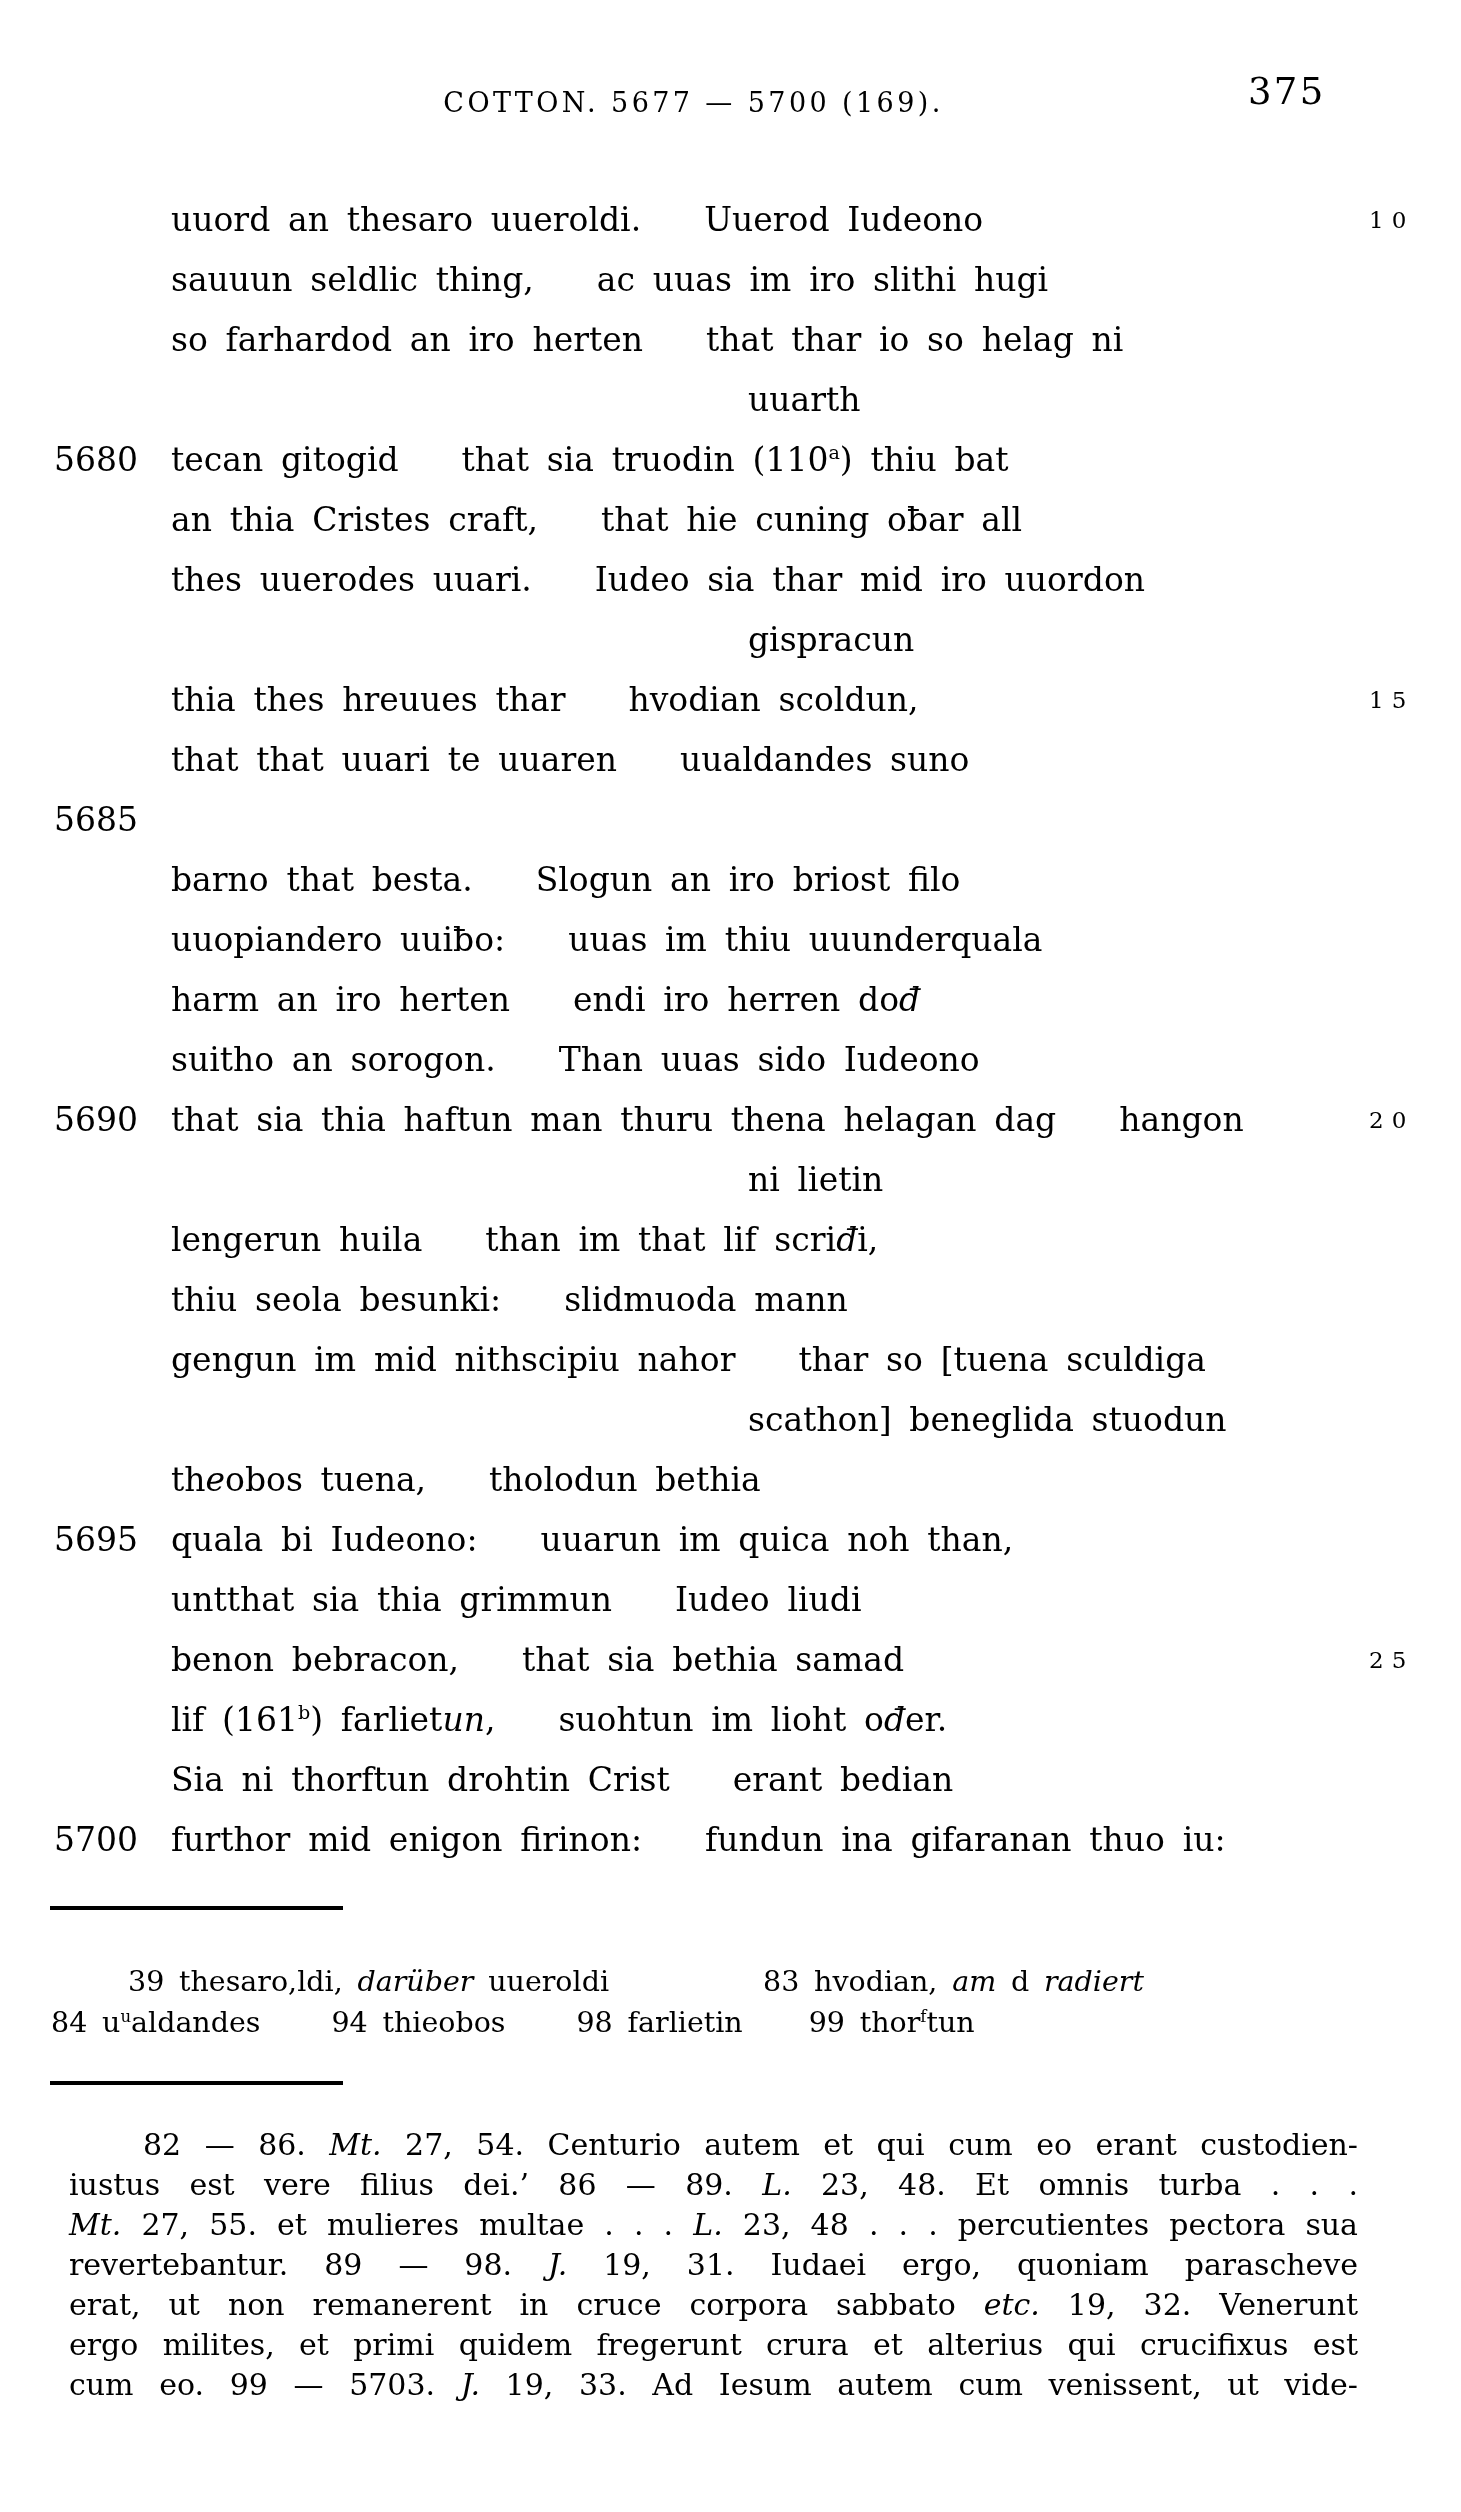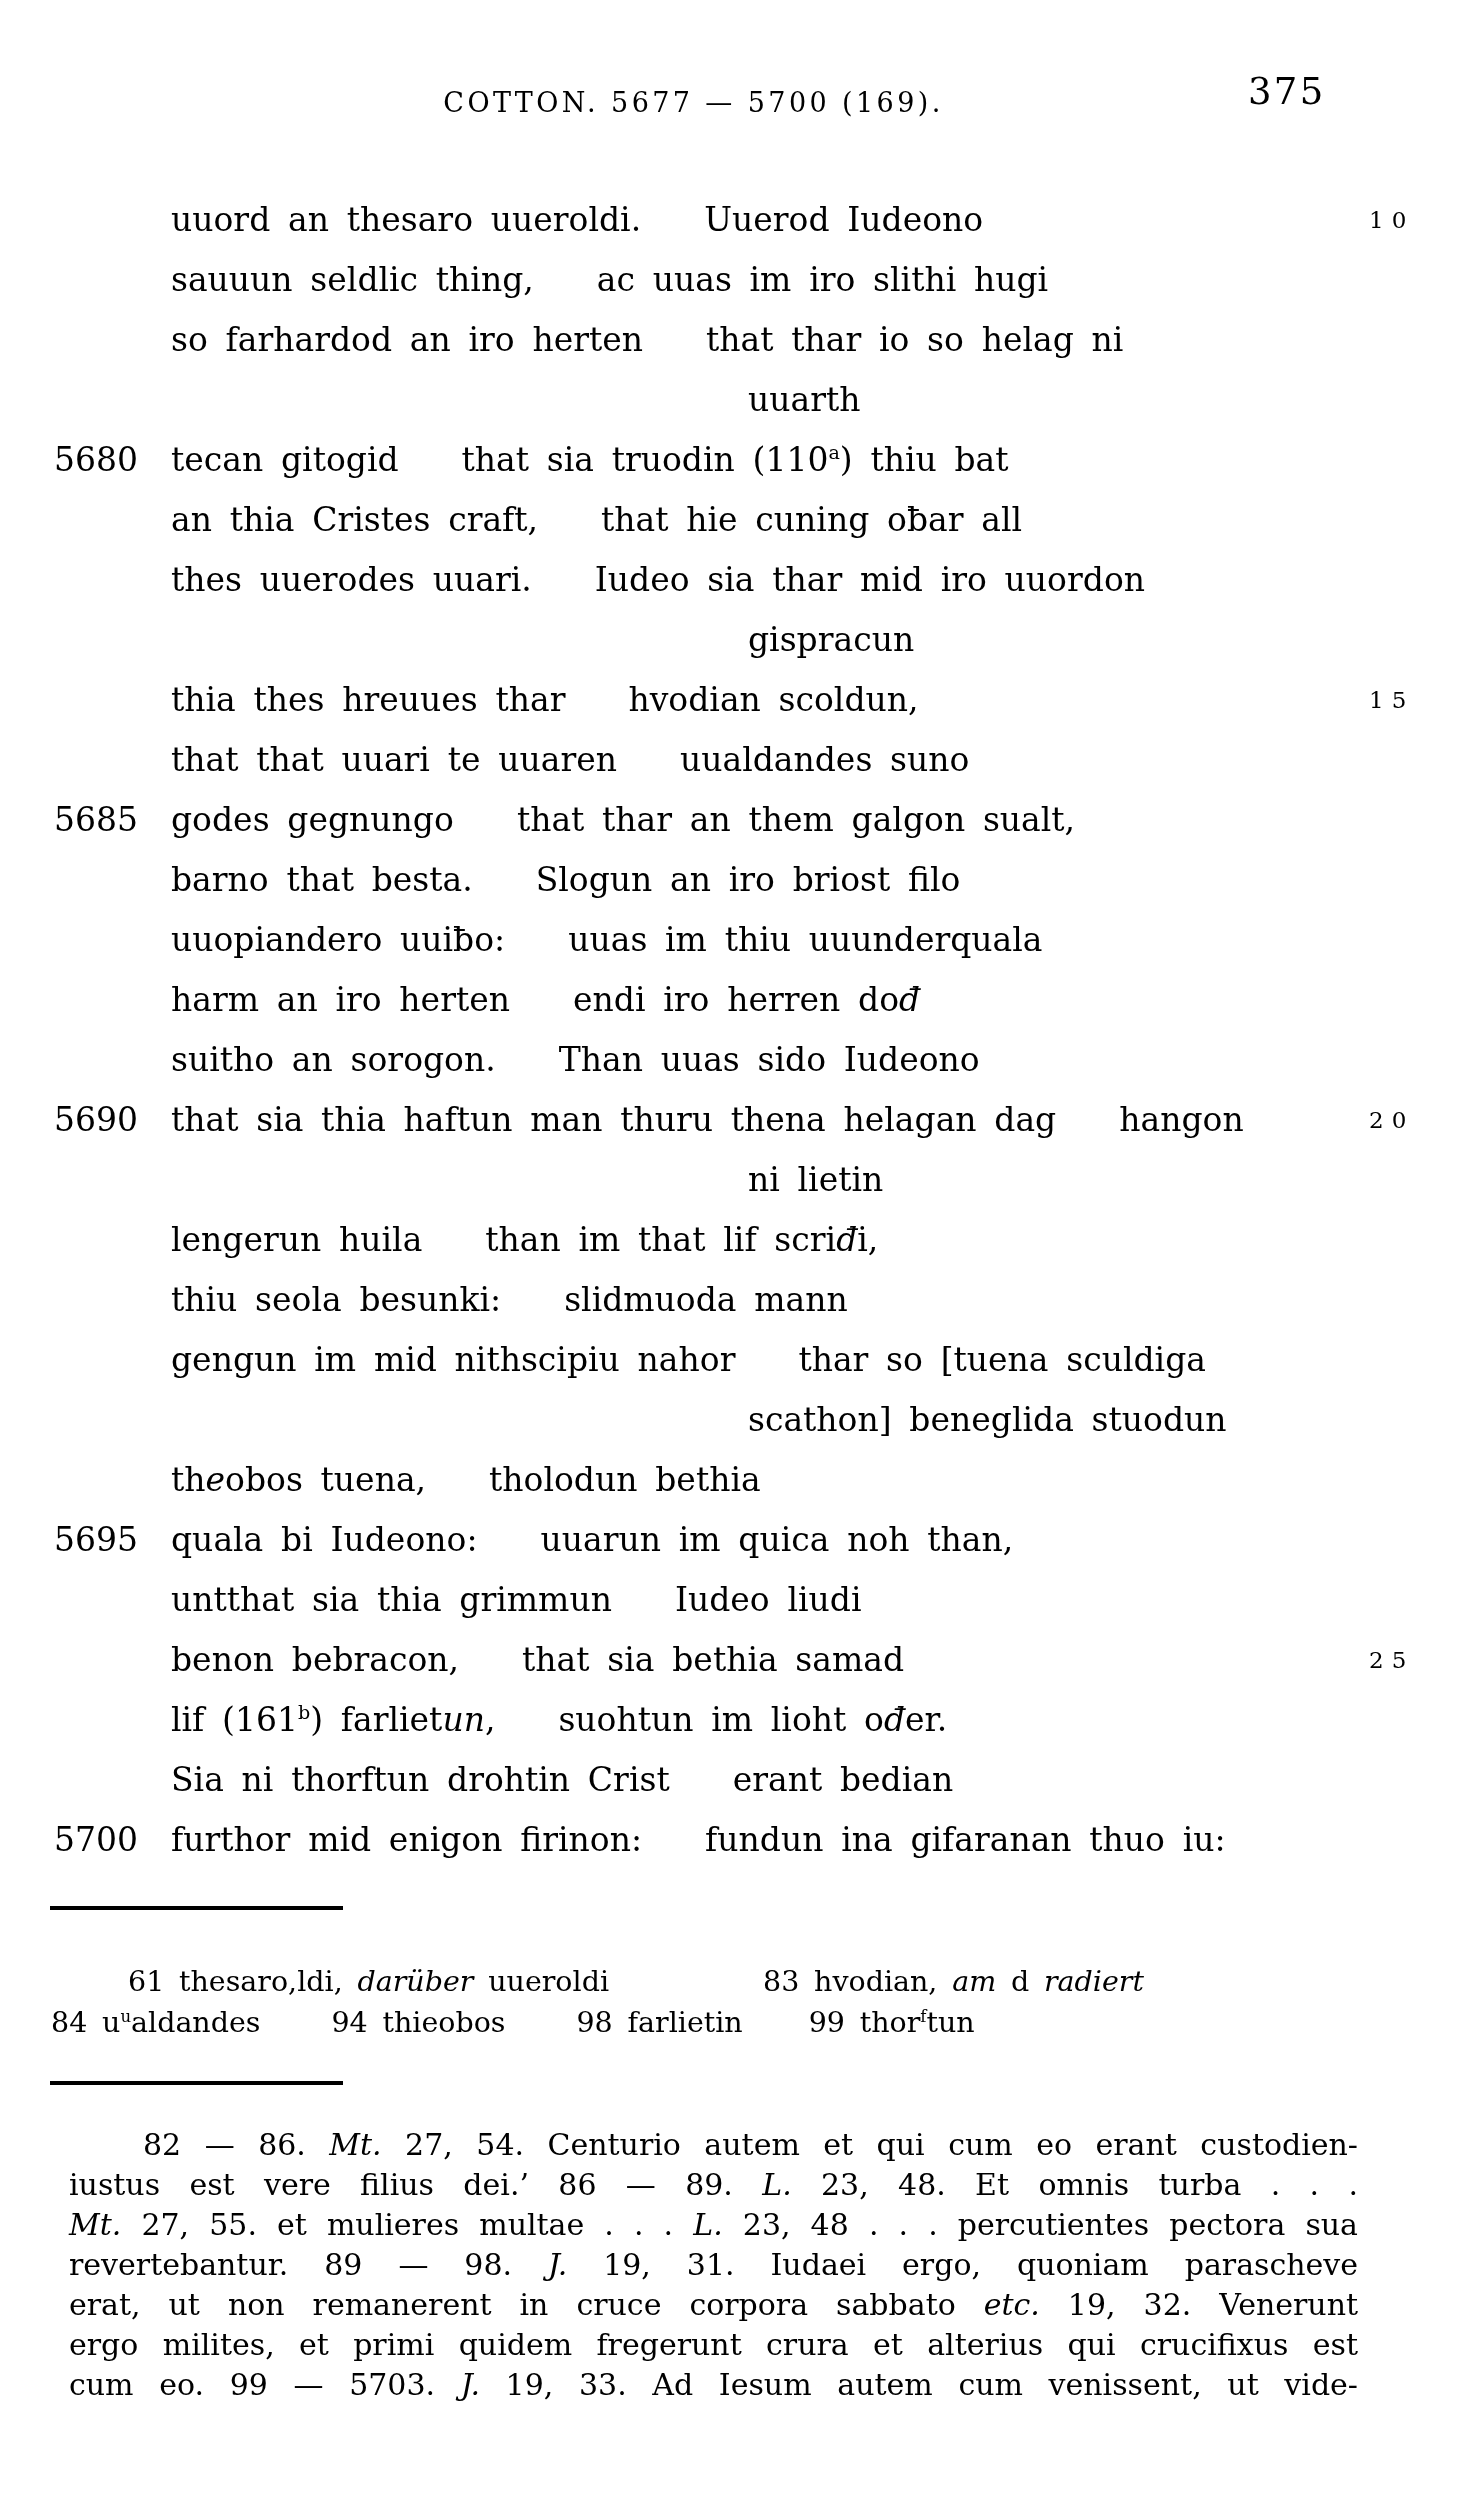--- a/index.html
+++ b/index.html
@@ -62,42 +62,42 @@
       <div class="poem-line"><span class="verse"><span>uuord an thesaro uueroldi.</span><span class="gap" style="width: 63px;"></span><span>Uuerod Iudeono</span></span><span class="margin-num">10</span></div>
       <div class="poem-line"><span class="verse"><span>sauuun seldlic thing,</span><span class="gap" style="width: 63px;"></span><span>ac uuas im iro slithi hugi</span></span></div>
       <div class="poem-line"><span class="verse"><span>so farhardod an iro herten</span><span class="gap" style="width: 63px;"></span><span>that thar io so helag ni</span></span></div>
       <div class="poem-line"><span class="verse deep"><span>uuarth</span></span></div>
       <div class="poem-line"><span class="line-num">5680</span><span class="verse"><span>tecan gitogid</span><span class="gap" style="width: 63px;"></span><span>that sia truodin (110</span><sup>a</sup><span>) thiu bat</span></span></div>
       <div class="poem-line"><span class="verse"><span>an thia Cristes craft,</span><span class="gap" style="width: 63px;"></span><span>that hie cuning oƀar all</span></span></div>
       <div class="poem-line"><span class="verse"><span>thes uuerodes uuari.</span><span class="gap" style="width: 63px;"></span><span>Iudeo sia thar mid iro uuordon</span></span></div>
       <div class="poem-line"><span class="verse deep"><span>gispracun</span></span></div>
       <div class="poem-line"><span class="verse"><span>thia thes hreuues thar</span><span class="gap" style="width: 63px;"></span><span>hvodian scoldun,</span></span><span class="margin-num">15</span></div>
       <div class="poem-line"><span class="verse"><span>that that uuari te uuaren</span><span class="gap" style="width: 63px;"></span><span>uualdandes suno</span></span></div>
-      <div class="poem-line"><span class="line-num">5685</span><span class="verse"><span>godes gegnungo</span><span class="gap" style="width: 63px;"></span><span>that thar an them galgon sualt,</span></span></div>
+      <div class="poem-line"><span class="line-num">5685</span></div>
       <div class="poem-line"><span class="verse"><span>barno that besta.</span><span class="gap" style="width: 63px;"></span><span>Slogun an iro briost filo</span></span></div>
       <div class="poem-line"><span class="verse"><span>uuopiandero uuiƀo:</span><span class="gap" style="width: 63px;"></span><span>uuas im thiu uuunderquala</span></span></div>
       <div class="poem-line"><span class="verse"><span>harm an iro herten</span><span class="gap" style="width: 63px;"></span><span>endi iro herren do</span><i>đ</i></span></div>
       <div class="poem-line"><span class="verse"><span>suitho an sorogon.</span><span class="gap" style="width: 63px;"></span><span>Than uuas sido Iudeono</span></span></div>
       <div class="poem-line"><span class="line-num">5690</span><span class="verse"><span>that sia thia haftun man thuru thena helagan dag</span><span class="gap" style="width: 63px;"></span><span>hangon</span></span><span class="margin-num">20</span></div>
       <div class="poem-line"><span class="verse deep"><span>ni lietin</span></span></div>
       <div class="poem-line"><span class="verse"><span>lengerun huila</span><span class="gap" style="width: 63px;"></span><span>than im that lif scri</span><i>đ</i><span>i,</span></span></div>
       <div class="poem-line"><span class="verse"><span>thiu seola besunki:</span><span class="gap" style="width: 63px;"></span><span>slidmuoda mann</span></span></div>
       <div class="poem-line"><span class="verse"><span>gengun im mid nithscipiu nahor</span><span class="gap" style="width: 63px;"></span><span>thar so [tuena sculdiga</span></span></div>
       <div class="poem-line"><span class="verse deep"><span>scathon] beneglida stuodun</span></span></div>
       <div class="poem-line"><span class="verse"><span>th</span><i>e</i><span>obos tuena,</span><span class="gap" style="width: 63px;"></span><span>tholodun bethia</span></span></div>
       <div class="poem-line"><span class="line-num">5695</span><span class="verse"><span>quala bi Iudeono:</span><span class="gap" style="width: 63px;"></span><span>uuarun im quica noh than,</span></span></div>
       <div class="poem-line"><span class="verse"><span>untthat sia thia grimmun</span><span class="gap" style="width: 63px;"></span><span>Iudeo liudi</span></span></div>
       <div class="poem-line"><span class="verse"><span>benon bebracon,</span><span class="gap" style="width: 63px;"></span><span>that sia bethia samad</span></span><span class="margin-num">25</span></div>
       <div class="poem-line"><span class="verse"><span>lif (161</span><sup>b</sup><span>) farliet</span><i>un</i><span>,</span><span class="gap" style="width: 63px;"></span><span>suohtun im lioht o</span><i>đ</i><span>er.</span></span></div>
       <div class="poem-line"><span class="verse"><span>Sia ni thorftun drohtin Crist</span><span class="gap" style="width: 63px;"></span><span>erant bedian</span></span></div>
       <div class="poem-line"><span class="line-num">5700</span><span class="verse"><span>furthor mid enigon firinon:</span><span class="gap" style="width: 63px;"></span><span>fundun ina gifaranan thuo iu:</span></span></div>
     </div>
   <div class="rule" id="rule-top"></div>
   <div class="apparatus" id="apparatus">
-      <div class="app-line" style="padding-left: 77px;"><span>61 thesaro,ldi, </span><i>darüber</i><span> uueroldi</span><span class="gap" style="width: 154px;"></span><span>83 hvodian, </span><i>am</i><span> d </span><i>radiert</i></div>
+      <div class="app-line" style="padding-left: 77px;"><span>39 thesaro,ldi, </span><i>darüber</i><span> uueroldi</span><span class="gap" style="width: 154px;"></span><span>83 hvodian, </span><i>am</i><span> d </span><i>radiert</i></div>
       <div class="app-line"><span>84 u</span><sup>u</sup><span>aldandes</span><span class="gap" style="width: 71px;"></span><span>94 thieobos</span><span class="gap" style="width: 71px;"></span><span>98 farlietin</span><span class="gap" style="width: 66px;"></span><span>99 thor</span><sup>f</sup><span>tun</span></div>
     </div>
   <div class="rule" id="rule-bottom"></div>
   <div class="commentary" id="commentary">
       <div class="comm-line" style="padding-left: 74px;"><span>82 — 86. </span><i>Mt.</i><span> 27, 54. Centurio autem et qui cum eo erant custodien-</span></div>
       <div class="comm-line"><span>iustus est vere filius dei.’ 86 — 89. </span><i>L.</i><span> 23, 48. Et omnis turba . . .</span></div>
       <div class="comm-line"><i>Mt.</i><span> 27, 55. et mulieres multae . . . </span><i>L.</i><span> 23, 48 . . . percutientes pectora sua</span></div>
       <div class="comm-line"><span>revertebantur. 89 — 98. </span><i>J.</i><span> 19, 31. Iudaei ergo, quoniam parascheve</span></div>
       <div class="comm-line"><span>erat, ut non remanerent in cruce corpora sabbato </span><i>etc.</i><span> 19, 32. Venerunt</span></div>
       <div class="comm-line"><span>ergo milites, et primi quidem fregerunt crura et alterius qui crucifixus est</span></div>

